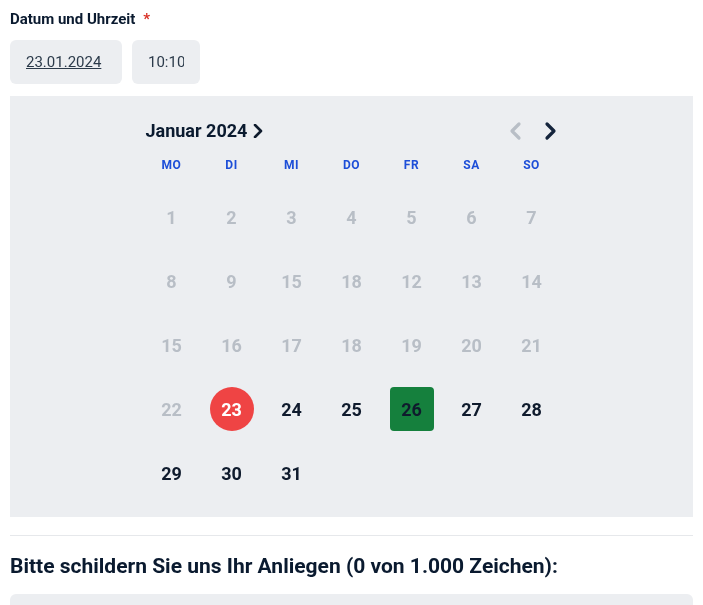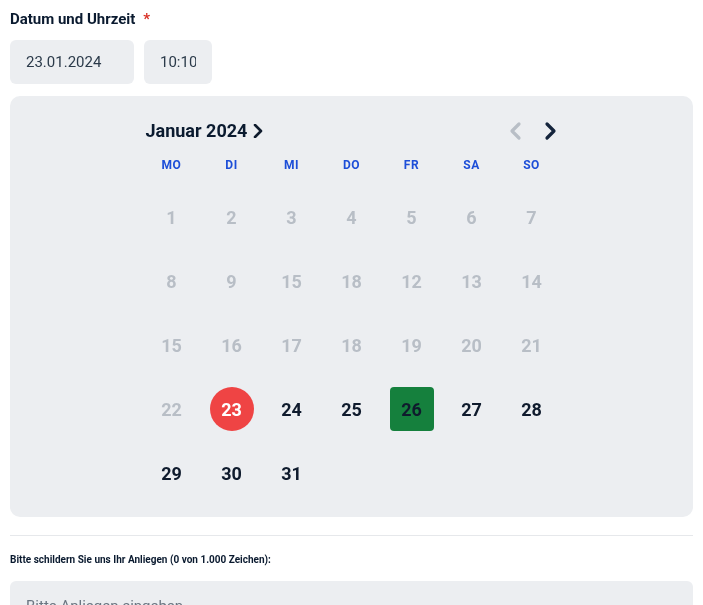--- a/index.html
+++ b/index.html
@@ -28,25 +28,25 @@
   .input-pill {
     background: #eceef1;
     border: none;
     border-radius: 6px;
     padding: 13px 16px;
     font-size: 15px;
     color: #2b3a4a;
     font-family: inherit;
     min-width: 60px;
   }
-  .date-input { width: 124px; }
+  .date-input { width: 112px; text-decoration: underline; }
   .time-input { width: 68px; text-align: center; }
   .calendar-panel {
     background: #eceef1;
-    border-radius: 10px;
+    border-radius: 0;
     padding: 24px 20px 20px;
     margin-bottom: 18px;
   }
   .calendar-inner {
     max-width: 420px;
     margin: 0 auto;
   }
   .cal-header {
     display: flex;
     align-items: center;
@@ -116,21 +116,21 @@
     background: #15803d;
     border-radius: 4px;
   }
   .divider {
     border: none;
     border-top: 1px solid #e6e8eb;
     margin: 0 0 18px;
   }
   .textarea-label {
     font-weight: 700;
-    font-size: 10px;
+    font-size: 21px;
     margin-bottom: 16px;
   }
   .textarea {
     width: 100%;
     background: #eceef1;
     border: none;
     border-radius: 6px;
     padding: 16px;
     font-size: 15px;
     font-family: inherit;

